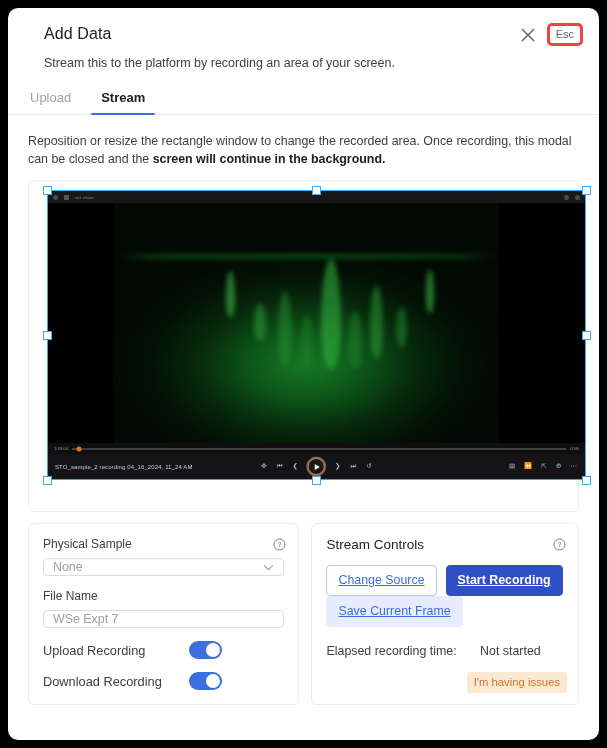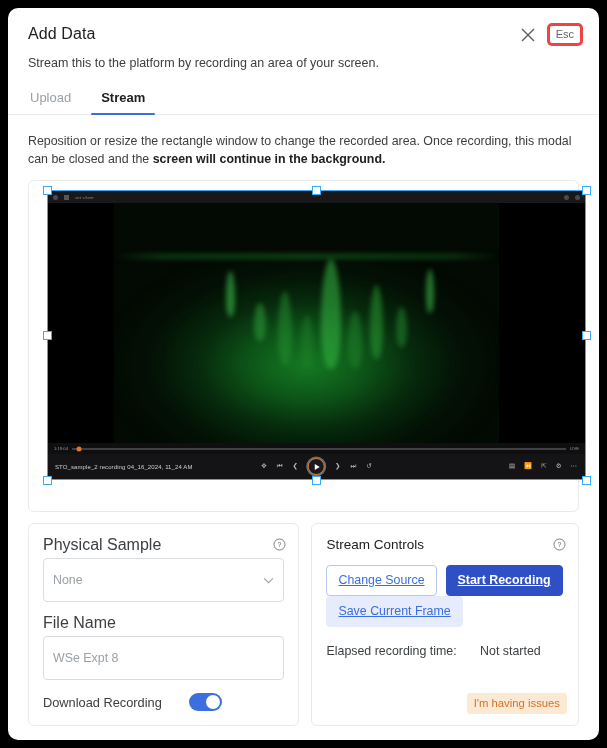--- a/index.html
+++ b/index.html
@@ -15,21 +15,21 @@
     left: 8px;
     top: 8px;
     width: 591px;
     height: 732px;
     background: #ffffff;
     border-radius: 10px;
     overflow: hidden;
   }
 
   
-  .hdr { padding: 16px 20px 0 20px; position: relative; }
+  .hdr { padding: 16px 20px 0 36px; position: relative; }
   .hdr-title {
     font-size: 16px;
     color: #202124;
     letter-spacing: .1px;
     line-height: 20px;
   }
   .hdr-sub {
     font-size: 12.5px;
     color: #3c4043;
     margin-top: 11px;
@@ -235,25 +235,25 @@
   .card-title {
     font-size: 13.5px; color: #202124; margin-bottom: 12px; line-height: 16px;
   }
   .help-ic {
     position: absolute; right: 12px; top: 13px;
     width: 13px; height: 13px;
     color: #5f6368;
     cursor: pointer;
   }
   .fld-label {
-    font-size: 16px; color: #3c4043; margin-bottom: 6px; line-height: 15px;
+    font-size: 12px; color: #3c4043; margin-bottom: 6px; line-height: 15px;
   }
   .select, .textin {
     width: 100%;
-    height: 44px;
+    height: 18px;
     border: 1px solid #dadce0;
     border-radius: 4px;
     background: #fff;
     display: flex; align-items: center;
     padding: 0 9px;
     font-size: 12.4px;
     color: #9aa0a6;
     position: relative;
     cursor: pointer;
   }
@@ -419,23 +419,29 @@
           <span class="chev">
             <svg width="11" height="7" viewBox="0 0 12 8">
                 <path d="M1 1.5 L6 6.5 L11 1.5" fill="none" stroke="#9aa0a6" stroke-width="1.2"></path>
               </svg>
           </span>
         </div>
 
         <div class="gap10"></div>
         <div class="fld-label">File Name</div>
         <div class="textin">
-          <span>WSe Expt 8</span>
-        </div>
-
+          <span>WSe Expt 7</span>
+        </div>
+
+        <div class="togrow">
+          <span class="tlab">Upload Recording</span>
+          <span class="toggle">
+              <span class="knob"></span>
+            </span>
+        </div>
 
         <div class="togrow">
           <span class="tlab">Download Recording</span>
           <span class="toggle">
               <span class="knob"></span>
             </span>
         </div>
       </div>
 
       <div class="card right">

